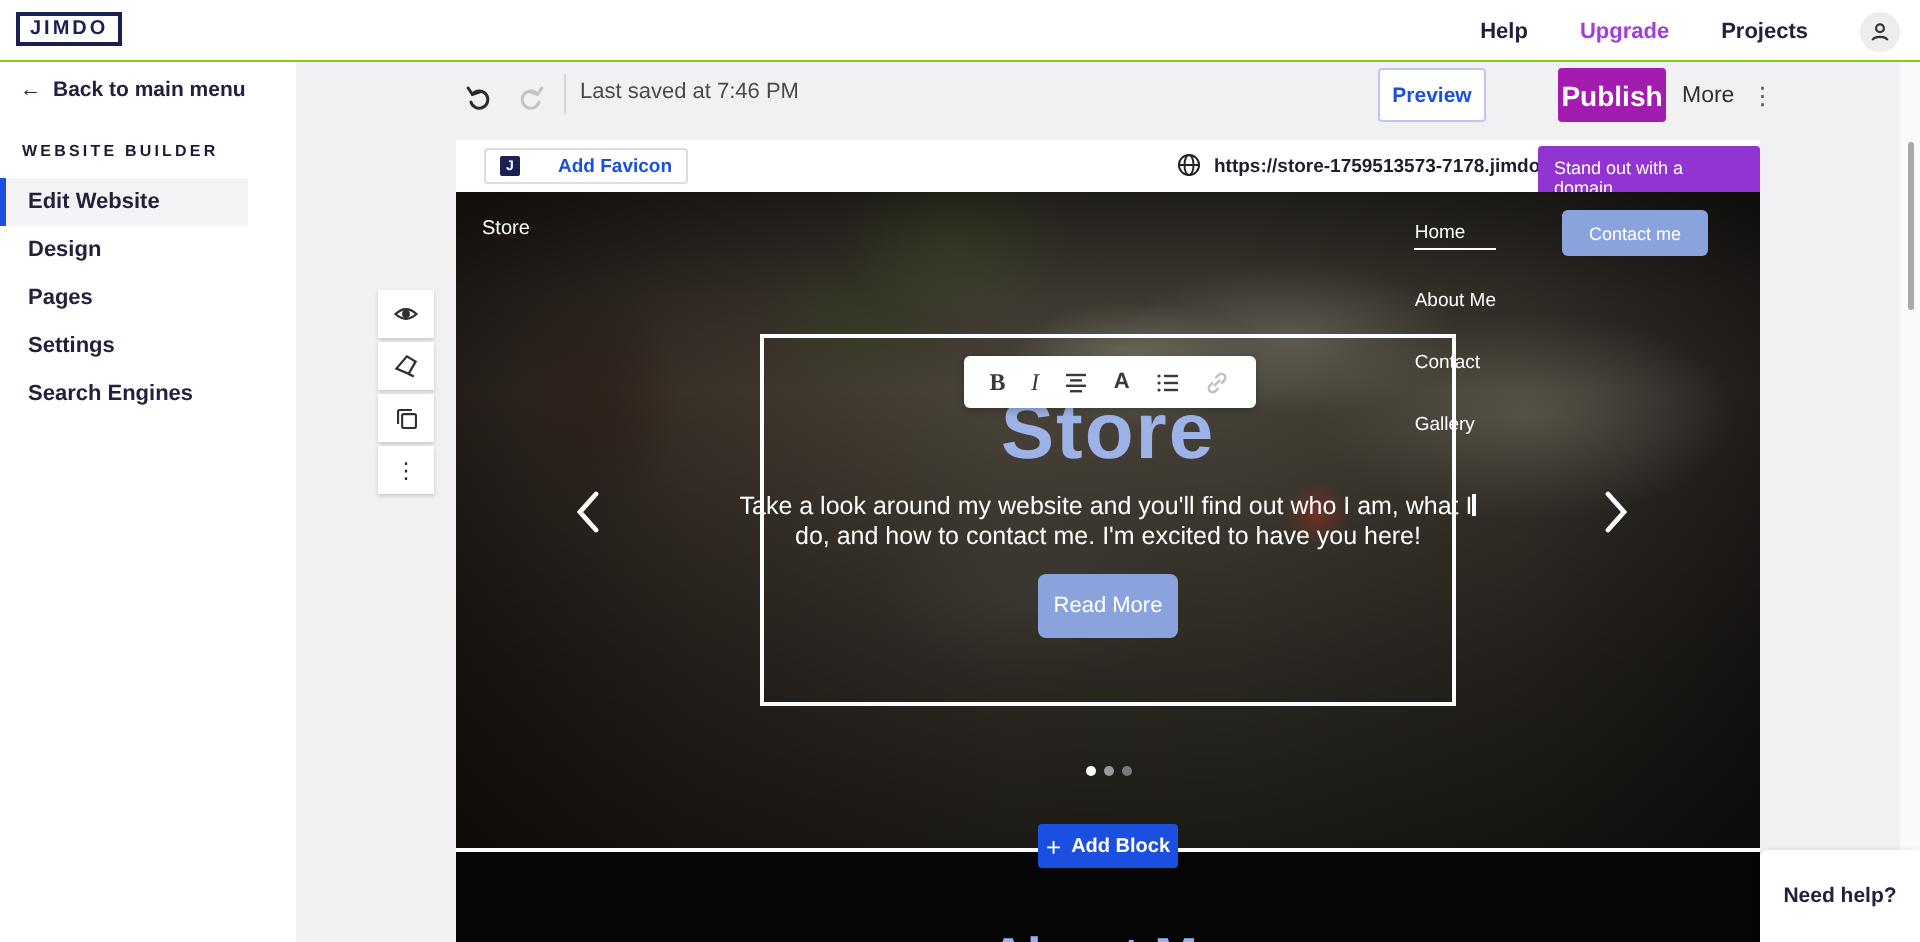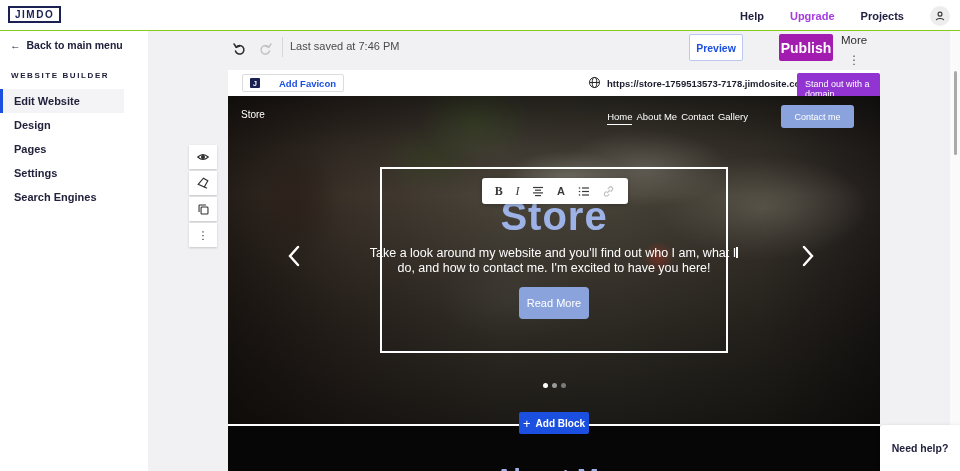--- a/index.html
+++ b/index.html
@@ -38,21 +38,21 @@
   .tool-sep { position:absolute; left:134px; top:6px; width:1px; height:20px; background:#d7d7d7; }
   .saved-text { position:absolute; left:142px; top:9px; font-size:11px; color:#4a4a4a; }
 
   .btn-preview { position:absolute; left:541px; top:3px; width:54px; height:27px; background:#fff;
     border:1px solid #bcc8f0; border-radius:2px; color:#1b4fe0; font-size:10.5px; font-weight:bold;
     display:flex; align-items:center; justify-content:center; cursor:pointer; }
   .btn-publish { position:absolute; left:631px; top:3px; width:54px; height:27px; background:#a21caf;
     border-radius:2px; color:#fff; font-size:14px; font-weight:bold;
     display:flex; align-items:center; justify-content:center; cursor:pointer; }
   .more-wrap { position:absolute; left:693px; top:3px; height:27px; display:flex; align-items:center;
-    gap:8px; cursor:pointer;flex-direction:column; }
+    gap:8px; cursor:pointer; }
   .more-label { font-size:11.5px; color:#2e2e2e; }
   .vdots { font-size:12px; color:#555; letter-spacing:0; line-height:1; }
 
   
   .float-toolbar { position:absolute; left:41px; top:114px; width:28px; z-index:15; }
   .float-btn { width:28px; height:24px; background:#fff; margin-bottom:2px; display:flex;
     align-items:center; justify-content:center; color:#2e2e2e; cursor:pointer;
     box-shadow:0 1px 2px rgba(0,0,0,.18); }
 
   
@@ -60,40 +60,40 @@
 
   .domain-bar { position:absolute; left:0; top:0; width:652px; height:26px; background:#fff;
     display:flex; align-items:center; }
   .favicon-btn { position:absolute; left:14px; top:4px; height:18px; border:1px solid #dcdcdc;
     border-radius:2px; background:#fff; display:flex; align-items:center; gap:19px; padding:0 7px; cursor:pointer; }
   .favicon-j { width:10px; height:10px; background:#1b2052; color:#fff; font-size:7px; font-weight:bold;
     display:flex; align-items:center; justify-content:center; border-radius:1px; }
   .favicon-label { font-size:9.5px; font-weight:bold; color:#1b4fe0; }
   .globe { position:absolute; left:360px; top:6px; color:#222; }
   .site-url { position:absolute; left:379px; top:8px; font-size:9.5px; font-weight:bold; color:#1d1d30; }
-  .domain-cta { position:absolute; left:569px; top:3px; height:31px; padding:4px 8px; background:#9134d1;
+  .domain-cta { position:absolute; left:541px; top:3px; height:20px; padding:16px 8px; background:#9134d1;
     border-radius:2px; color:#fff; font-size:9px; display:flex; align-items:center; cursor:pointer; }
 
   
   .hero { position:absolute; left:0; top:26px; width:652px; height:329px; overflow:hidden;
     background-color:#37322c;
     background-image:
       linear-gradient(180deg, rgba(0,0,0,.55) 0, rgba(0,0,0,.18) 16%, rgba(0,0,0,0) 30%, rgba(0,0,0,.40) 72%, rgba(0,0,0,.62) 100%),
       radial-gradient(ellipse 90px 45px at 52% 26%, rgba(125,122,110,.9) 0%, rgba(125,122,110,0) 70%),
       radial-gradient(ellipse 120px 55px at 64% 22%, rgba(110,106,96,.85) 0%, rgba(110,106,96,0) 70%),
       radial-gradient(ellipse 140px 70px at 82% 34%, rgba(97,93,82,.8) 0%, rgba(97,93,82,0) 75%),
       radial-gradient(ellipse 80px 60px at 38% 7%, rgba(78,90,53,.9) 0%, rgba(78,90,53,0) 70%),
       radial-gradient(ellipse 70px 50px at 31% 19%, rgba(60,68,40,.8) 0%, rgba(60,68,40,0) 70%),
       radial-gradient(ellipse 60px 80px at 10% 32%, rgba(45,33,26,.9) 0%, rgba(45,33,26,0) 75%),
       radial-gradient(circle 16px at 66% 49%, rgba(152,58,44,.8) 0%, rgba(152,58,44,0) 100%),
       radial-gradient(ellipse 110px 60px at 44% 62%, rgba(86,83,73,.7) 0%, rgba(86,83,73,0) 70%),
       linear-gradient(90deg, #241d18 0%, #3a3129 18%, #4a443a 42%, #474238 60%, #39342c 82%, #211d1b 100%);
   }
   .site-nav-logo { position:absolute; left:13px; top:13px; font-size:10px; color:#fff; }
-  .site-nav-links { position:absolute; right:132px; top:15px; display:flex; gap:4px; }
+  .site-nav-links { position:absolute; right:132px; top:15px; display:flex; gap:20px;flex-direction:column; }
   .site-nav-link { font-size:9.5px; color:#fff; cursor:pointer; }
   .site-nav-link.current { border-bottom:1px solid #fff; padding-bottom:2px; }
   .contact-btn { position:absolute; right:26px; top:9px; width:73px; height:23px; background:#8ba3dd;
     border-radius:3px; color:#fff; font-size:9px; display:flex; align-items:center; justify-content:center; cursor:pointer; }
 
   .sel-frame { position:absolute; left:152px; top:71px; width:348px; height:186px;
     border:2px solid #fff; z-index:5; }
 
   .fmt-toolbar { position:absolute; left:254px; top:82px; width:146px; height:26px; background:#fff;
     border-radius:3px; box-shadow:0 1px 4px rgba(0,0,0,.25); display:flex; align-items:center;

